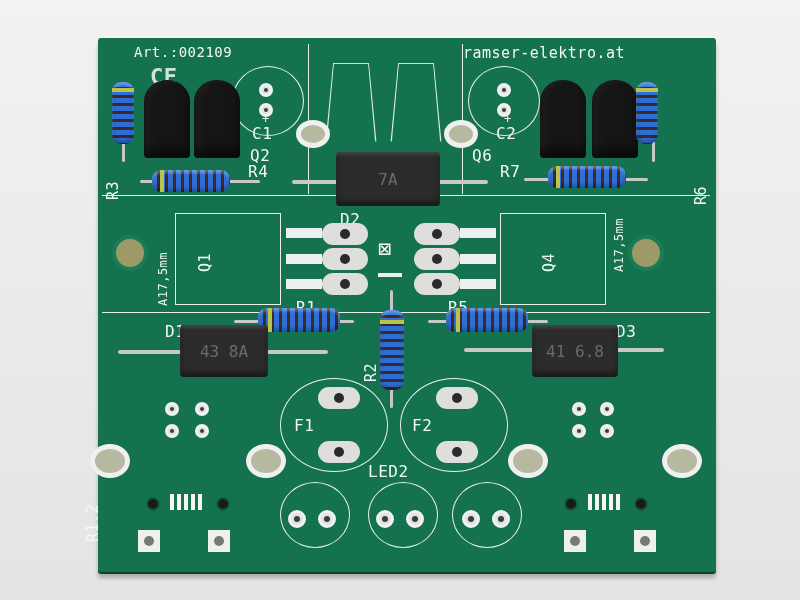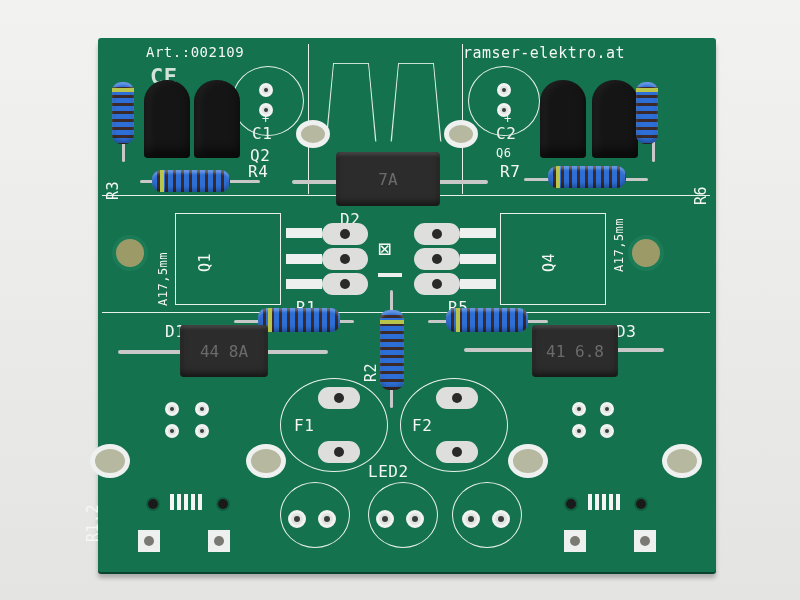--- a/index.html
+++ b/index.html
@@ -39,28 +39,28 @@
 <div class="line" style="left:462px;top:44px;width:0;height:150px;border-width:0 0 0 1.5px;"></div>
 <div class="line" style="left:102px;top:195px;width:608px;height:0;border-width:1.5px 0 0 0;"></div>
 <div class="line" style="left:102px;top:312px;width:608px;height:0;border-width:1.5px 0 0 0;"></div>
 
 <div class="line" style="left:330px;top:55px;width:40px;height:80px;border-width:1.5px 1.5px 0 1.5px;transform:perspective(80px) rotateX(20deg);"></div>
 <div class="line" style="left:395px;top:55px;width:40px;height:80px;border-width:1.5px 1.5px 0 1.5px;transform:perspective(80px) rotateX(20deg);"></div>
 
 <div class="line" style="left:175px;top:213px;width:104px;height:90px;"></div>
 <div class="line" style="left:500px;top:213px;width:104px;height:90px;"></div>
 
-<div class="silk" style="left:134px;top:44px;margin-left:12px;">Art.:002109</div>
+<div class="silk" style="left:134px;top:44px;">Art.:002109</div>
 <div class="silk" style="left:463px;top:44px;font-size:15px;">ramser-elektro.at</div>
 <div class="silk" style="left:150px;top:64px;font-size:22px;font-weight:bold;opacity:0.85;">CE</div>
 <div class="silk" style="left:252px;top:124px;font-size:16px;">C1</div>
 <div class="silk" style="left:250px;top:146px;font-size:16px;">Q2</div>
 <div class="silk" style="left:248px;top:162px;font-size:16px;">R4</div>
 <div class="silk" style="left:496px;top:124px;font-size:16px;">C2</div>
-<div class="silk" style="left:496px;top:146px;font-size:12px;">Q6</div>
+<div class="silk" style="left:472px;top:146px;font-size:16px;">Q6</div>
 <div class="silk" style="left:500px;top:162px;font-size:16px;">R7</div>
 <div class="silk v" style="left:104px;top:200px;font-size:15px;">R3</div>
 <div class="silk v" style="left:692px;top:205px;font-size:15px;">R6</div>
 <div class="silk" style="left:340px;top:210px;font-size:16px;">D2</div>
 <div class="silk v" style="left:196px;top:272px;font-size:15px;">Q1</div>
 <div class="silk v" style="left:540px;top:272px;font-size:15px;">Q4</div>
 <div class="silk v" style="left:156px;top:306px;font-size:12px;">A17,5mm</div>
 <div class="silk v" style="left:612px;top:272px;font-size:12px;">A17,5mm</div>
 <div class="silk" style="left:296px;top:298px;font-size:16px;">R1</div>
 <div class="silk" style="left:448px;top:298px;font-size:16px;">R5</div>
@@ -183,14 +183,14 @@
   </div>
 <div class="resistor v" style="left:380px;top:310px;width:24px;height:80px;">
     <div class="band-y" style="left:0;top:10px;width:24px;height:4px;"></div>
   </div>
 
 <div class="lead" style="left:292px;top:180px;width:196px;height:4px;"></div>
 <div class="lead" style="left:118px;top:350px;width:210px;height:4px;"></div>
 <div class="lead" style="left:464px;top:348px;width:200px;height:4px;"></div>
 
 <div class="diode" style="left:336px;top:152px;width:104px;height:54px;">7A</div>
-<div class="diode" style="left:180px;top:325px;width:88px;height:52px;">44 8A</div>
+<div class="diode" style="left:180px;top:325px;width:88px;height:52px;">43 8A</div>
 <div class="diode" style="left:532px;top:325px;width:86px;height:52px;">41 6.8</div>
 
 </body></html>

